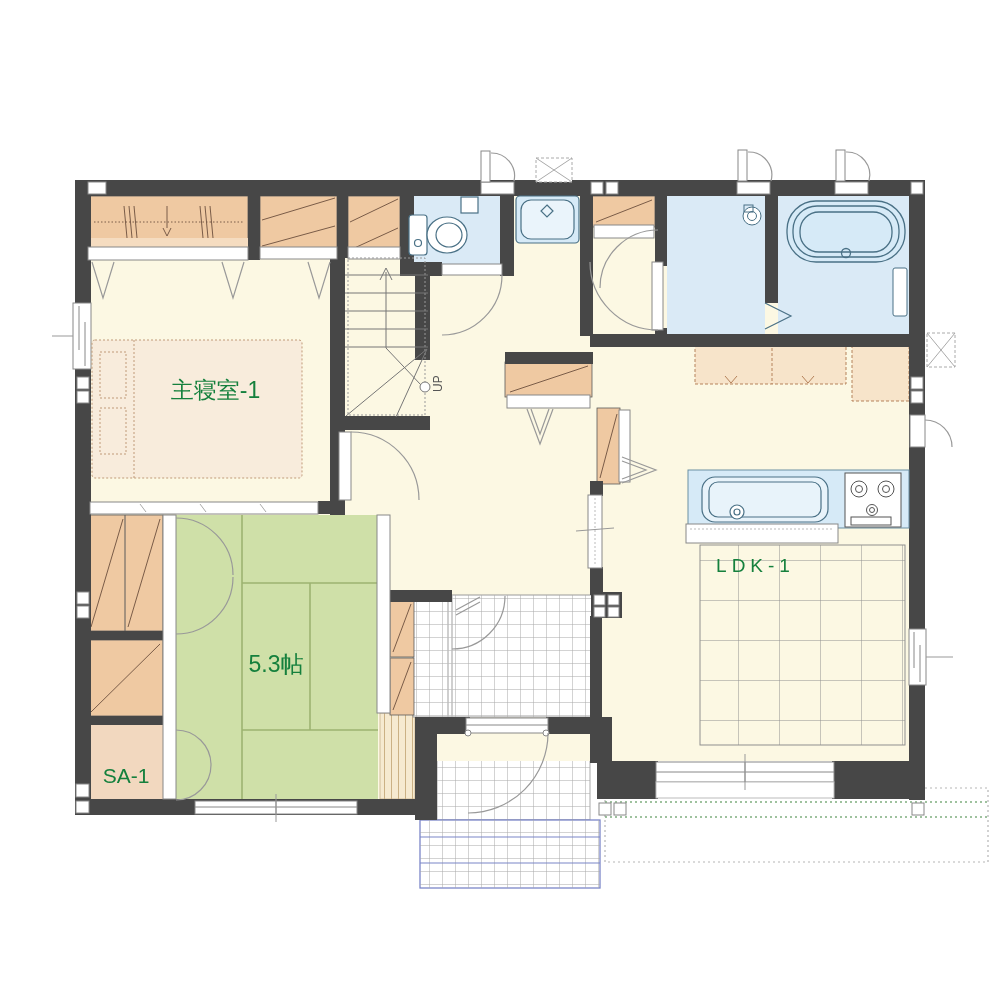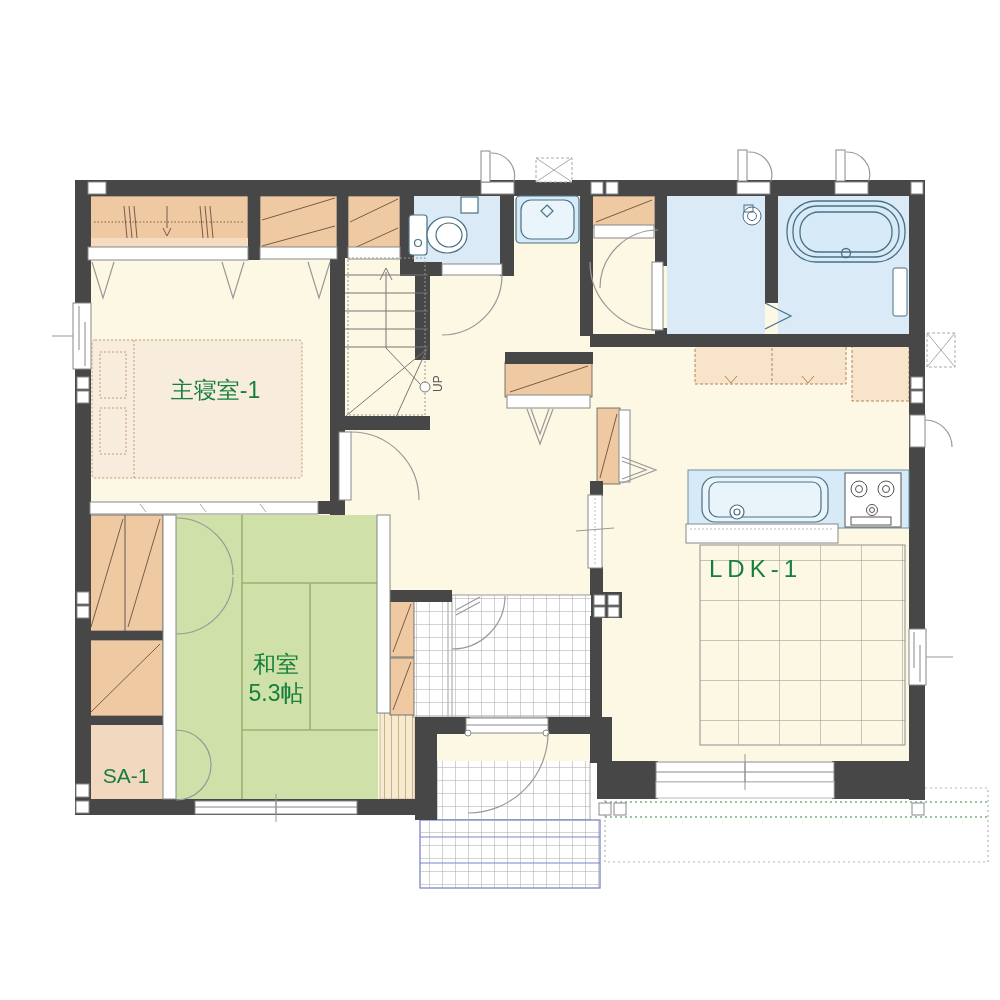--- a/index.html
+++ b/index.html
@@ -4,21 +4,21 @@
 <style>
   html,body{margin:0;padding:0;background:#ffffff;}
   .canvas{position:relative;width:1000px;height:1000px;background:#ffffff;
           font-family:"Liberation Sans","DejaVu Sans",sans-serif;overflow:hidden;}
   .canvas svg{position:absolute;left:0;top:0;}
   .room-label{position:absolute;color:#15803d;text-align:center;line-height:1.28;
               font-weight:500;pointer-events:none;white-space:nowrap;}
   .room-label span{display:block;}
   .lbl-bedroom{left:128px;top:376px;width:175px;font-size:23px;}
   .lbl-washitsu{left:196px;top:650px;width:160px;font-size:23px;}
-  .lbl-ldk{left:658px;top:554px;width:195px;font-size:24px;}
+  .lbl-ldk{left:658px;top:554px;width:195px;font-size:19px;}
   .lbl-ldk .rname{letter-spacing:5px;}
   .lbl-sa{left:84px;top:763px;width:84px;font-size:21px;}
   .lbl-up{left:426px;top:376px;width:26px;font-size:12px;color:#555;
           transform:rotate(-90deg);transform-origin:center;}
 </style>
 </head>
 <body>
 
 <div class="canvas">
 <svg width="1000" height="1000" viewBox="0 0 1000 1000">
@@ -380,21 +380,20 @@
       <rect x="686" y="524" width="152" height="19" fill="#ffffff" stroke="#888888"></rect>
       <line x1="690" y1="529" x2="834" y2="529" stroke="#bbbbbb" stroke-dasharray="2,2"></line>
     </g>
   </g>
 </svg>
 
 <div class="room-label lbl-bedroom">
   <span>主寝室-1</span>
 </div>
 <div class="room-label lbl-washitsu">
-  <span>和室</span>
   <span>5.3帖</span>
 </div>
 <div class="room-label lbl-ldk">
   <span class="rname">LDK-1</span>
 </div>
 <div class="room-label lbl-sa">
   <span>SA-1</span>
 </div>
 <div class="room-label lbl-up">UP</div>
 </div>

